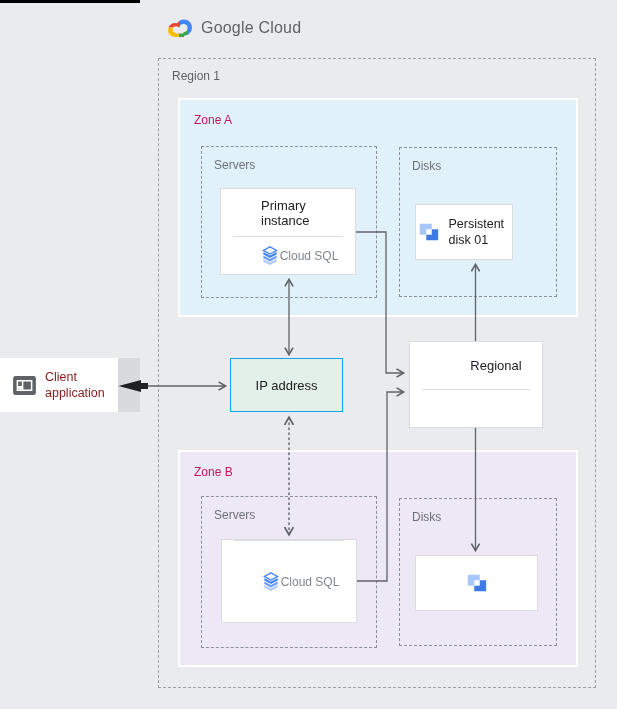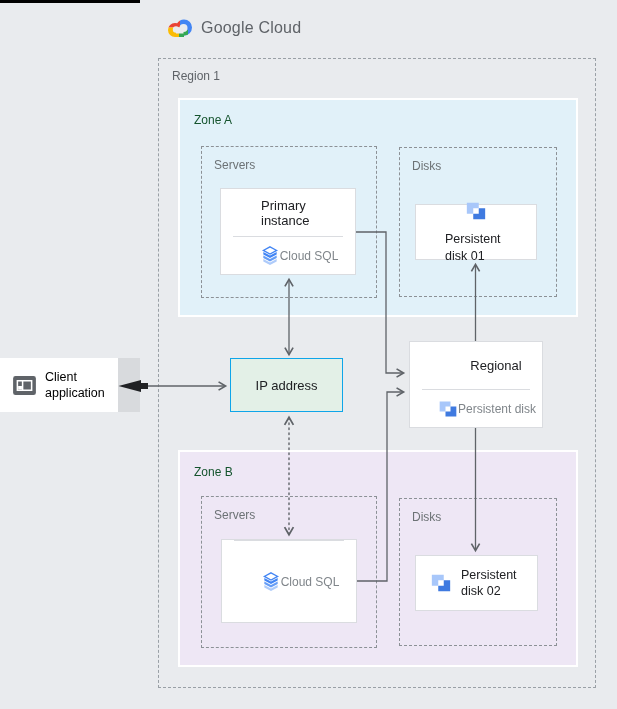--- a/index.html
+++ b/index.html
@@ -15,51 +15,51 @@
   
   .brand{left:166px;top:16px;display:flex;align-items:center;gap:7px;}
   .brand-text{font-size:16px;color:#5f6368;letter-spacing:.2px;}
   
   .region{left:158px;top:58px;width:438px;height:630px;border:1px dashed #9aa0a6;box-sizing:border-box;}
   .region-label{left:172px;top:69px;font-size:12px;color:#5f6368;}
   
   .zone{border:2px solid #fff;box-sizing:border-box;}
   .zone-a{left:178px;top:98px;width:400px;height:219px;background:#e1f1f9;}
   .zone-b{left:178px;top:450px;width:400px;height:217px;background:#eee7f5;}
-  .zone-label{position:absolute;left:14px;top:13px;font-size:12px;color:#14532d;}
+  .zone-label{position:absolute;left:14px;top:13px;font-size:12px;color:#be185d;}
   
   .group{border:1px dashed #8c9196;box-sizing:border-box;position:absolute;}
   .group-label{position:absolute;left:12px;top:11px;font-size:12px;color:#6c7275;}
   .servers-a{left:21px;top:46px;width:176px;height:152px;}
   .disks-a{left:219px;top:47px;width:158px;height:150px;}
   .servers-b{left:21px;top:44px;width:176px;height:152px;}
   .disks-b{left:219px;top:46px;width:158px;height:148px;}
   
   .node{background:#fff;border:1px solid #dadce0;box-sizing:border-box;}
   .instance{display:flex;flex-direction:column;}
   .instance-title{flex:0 0 47px;display:flex;align-items:center;justify-content:center;
     font-size:13px;color:#202124;padding-left:40px;}
   .divider{border:0;border-top:1px solid #dadce0;margin:0 12px;}
   .product-row{flex:1;display:flex;align-items:center;justify-content:center;padding-left:22px;}
   .product-label{font-size:12px;color:#80868b;}
   .primary-box{left:220px;top:188px;width:136px;height:87px;}
   .standby-box{left:221px;top:539px;width:136px;height:84px;}
   .regional-box{left:409px;top:341px;width:134px;height:87px;}
   .disk-box{display:flex;align-items:center;justify-content:center;gap:9px;}
   .disk-box .disk-text{font-size:12.5px;color:#202124;width:62px;line-height:1.3;}
-  .disk01-box{left:415px;top:204px;width:122px;height:56px;flex-direction:column;}
+  .disk01-box{left:415px;top:204px;width:98px;height:56px;}
   .disk02-box{left:415px;top:555px;width:123px;height:56px;}
   
   .ip-box{left:230px;top:358px;width:113px;height:54px;background:#e3f0e7;border:1px solid #0ea5e9;
     box-sizing:border-box;display:flex;align-items:center;justify-content:center;
     font-size:13px;color:#202124;}
   
   .client-box{left:0;top:358px;width:118px;height:54px;background:#fff;
     display:flex;align-items:center;gap:9px;padding-left:13px;box-sizing:border-box;}
-  .client-text{font-size:12.5px;color:#000000;width:72px;line-height:1.3;}
+  .client-text{font-size:12.5px;color:#7f1d1d;width:72px;line-height:1.3;}
   .client-tab{left:118px;top:358px;width:22px;height:54px;background:#d8dadd;}
   
   .overlay{left:0;top:0;width:617px;height:709px;pointer-events:none;}
   .icon{display:inline-flex;flex:none;}
 </style>
 </head>
 <body>
 
 <div class="abs top-bar"></div>
 
@@ -149,29 +149,20 @@
 </div>
 <div class="abs client-tab"></div>
 
 <div class="abs ip-box">
   <span>IP address</span>
 </div>
 
 <div class="abs node instance regional-box">
   <div class="instance-title">Regional</div>
   <hr class="divider">
-  <div class="product-row">
-    <span class="icon">
-      <svg width="20" height="20" viewBox="0 0 24 24">
-        <path d="M2 3 H15 V9 H9 V15 H2 Z" fill="#a8c7fa"></path>
-        <path d="M22 21 H9 V15 H15 V9 H22 Z" fill="#3f7ae0"></path>
-      </svg>
-    </span>
-    <span class="product-label">Persistent disk</span>
-  </div>
 </div>
 
 <div class="abs node instance standby-box">
   <hr class="divider">
   <div class="product-row">
     <span class="icon">
       <svg width="20" height="21" viewBox="0 0 24 24">
         <path d="M12 1.6 L20 5.9 12 10.2 4 5.9 Z" fill="#fff" stroke="#4285f4" stroke-width="1.5"></path>
         <path d="M4 7.8 L12 12 20 7.8 20 10.8 12 15 4 10.8 Z" fill="#4285f4"></path>
         <path d="M4 12 L12 16.2 20 12 20 15 12 19.2 4 15 Z" fill="#669df6"></path>
@@ -182,21 +173,20 @@
   </div>
 </div>
 
 <div class="abs node disk-box disk02-box">
   <span class="icon">
     <svg width="22" height="22" viewBox="0 0 24 24">
       <path d="M2 3 H15 V9 H9 V15 H2 Z" fill="#a8c7fa"></path>
       <path d="M22 21 H9 V15 H15 V9 H22 Z" fill="#3f7ae0"></path>
     </svg>
   </span>
-  <span class="disk-text">Persistent disk 02</span>
 </div>
 
 <svg class="abs overlay" width="617" height="709" viewBox="0 0 617 709">
   <defs>
     <marker id="arr" viewBox="0 0 10 10" refX="7" refY="5" markerWidth="9" markerHeight="9" orient="auto-start-reverse">
       <path d="M1.5 1.5 L7.5 5 L1.5 8.5" fill="none" stroke="#5f6368" stroke-width="1.4"></path>
     </marker>
   </defs>
 
   <line x1="134" y1="386" x2="225" y2="386" stroke="#5f6368" stroke-width="1.3" marker-end="url(#arr)"></line>

